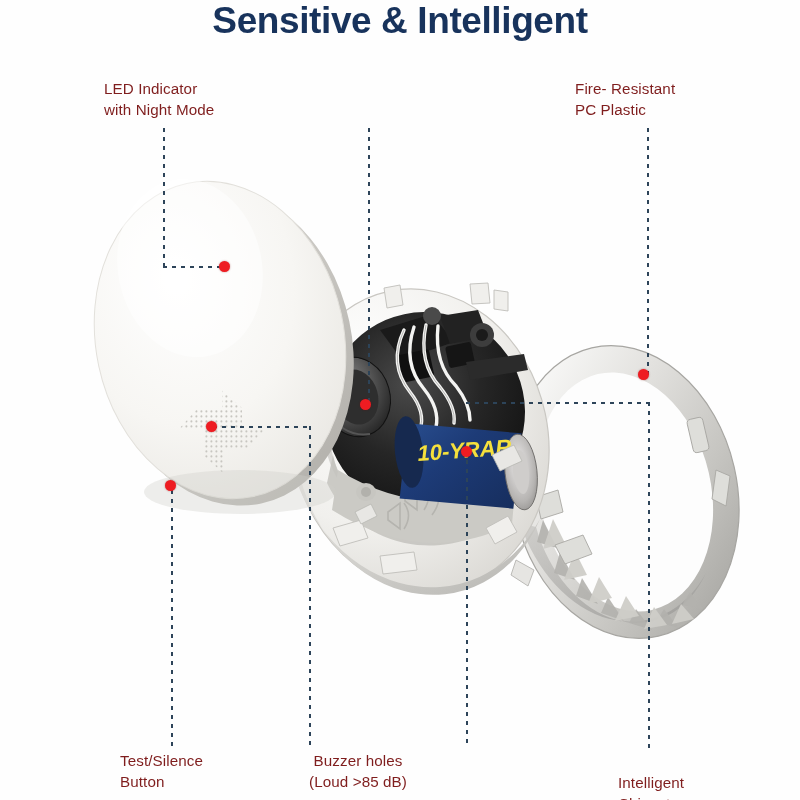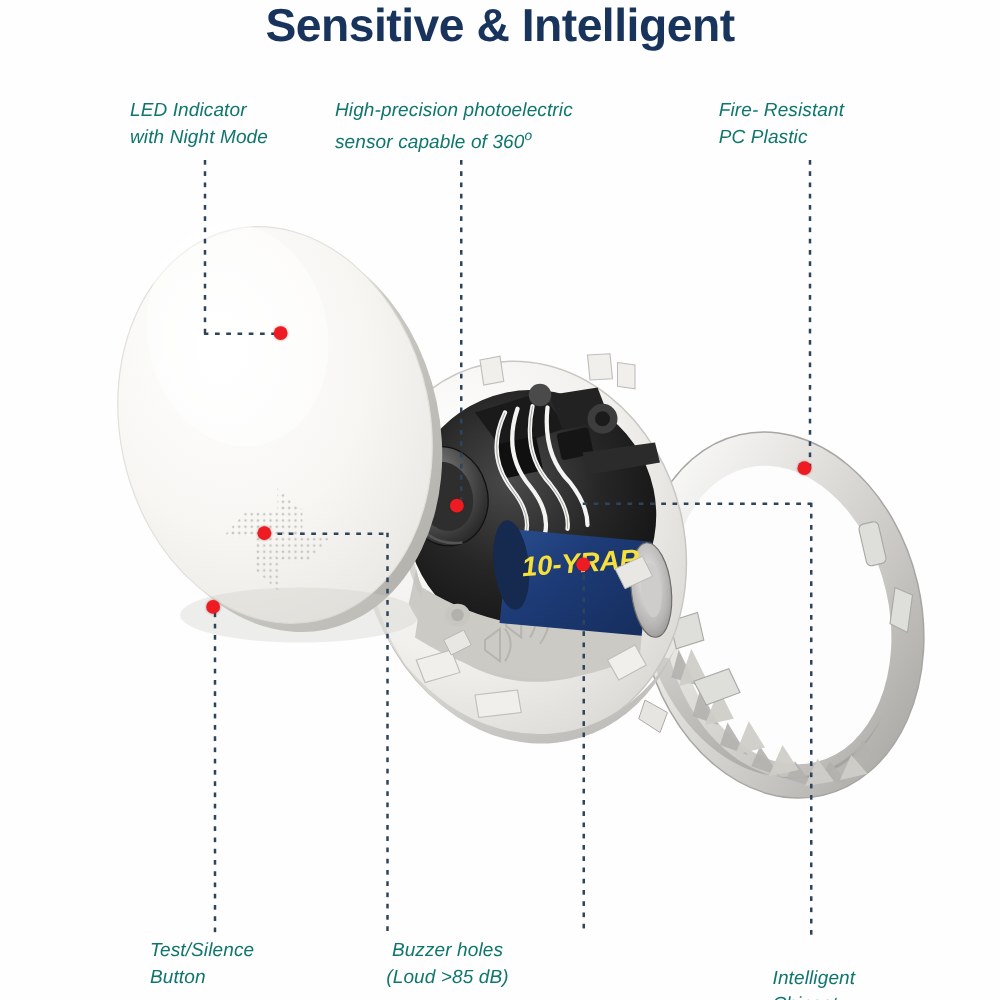--- a/index.html
+++ b/index.html
@@ -26,24 +26,23 @@
     letter-spacing: -0.4px;
     color: #18335c;
     line-height: 46px;
   }
 
   
   .label {
     position: absolute;
     font-size: 15.2px;
     line-height: 21px;
-    color: #0f766e;
+    color: #7f1d1d;
     letter-spacing: 0.1px;
     white-space: pre-line;
-    font-style: italic;
   }
   #lbl-led      { left: 104px; top: 78px;  width: 150px; }
   #lbl-sensor   { left: 268px; top: 78px;  width: 270px; }
   #lbl-fire     { left: 575px; top: 78px;  width: 180px; }
   #lbl-test     { left: 92px; top: 750px; width: 160px; margin-left: 28px; }
   #lbl-buzzer   { left: 268px; top: 750px; width: 180px; text-align: center; }
   #lbl-battery  { left: 455px; top: 750px; width: 170px; }
   #lbl-chipset  { left: 618px; top: 750px; width: 160px; margin-top: 22px; }
 
   .deg { font-size: 11px; vertical-align: super; }
@@ -308,22 +307,20 @@
 
   <div class="lead-v" id="ln-bat-v"></div>
   <div class="dot" id="dot-battery"></div>
 
   <div class="lead-h" id="ln-chip-h"></div>
   <div class="lead-v" id="ln-chip-v"></div>
 
   <div class="label" id="lbl-led">LED Indicator
 with Night Mode</div>
 
-  <div class="label" id="lbl-sensor"><span>High-precision  photoelectric
-sensor capable of 360</span><span class="deg">o</span></div>
 
   <div class="label" id="lbl-fire">Fire- Resistant
 PC Plastic</div>
 
   <div class="label" id="lbl-test">Test/Silence
 Button</div>
 
   <div class="label" id="lbl-buzzer">Buzzer holes
 (Loud &gt;85 dB)</div>
 

